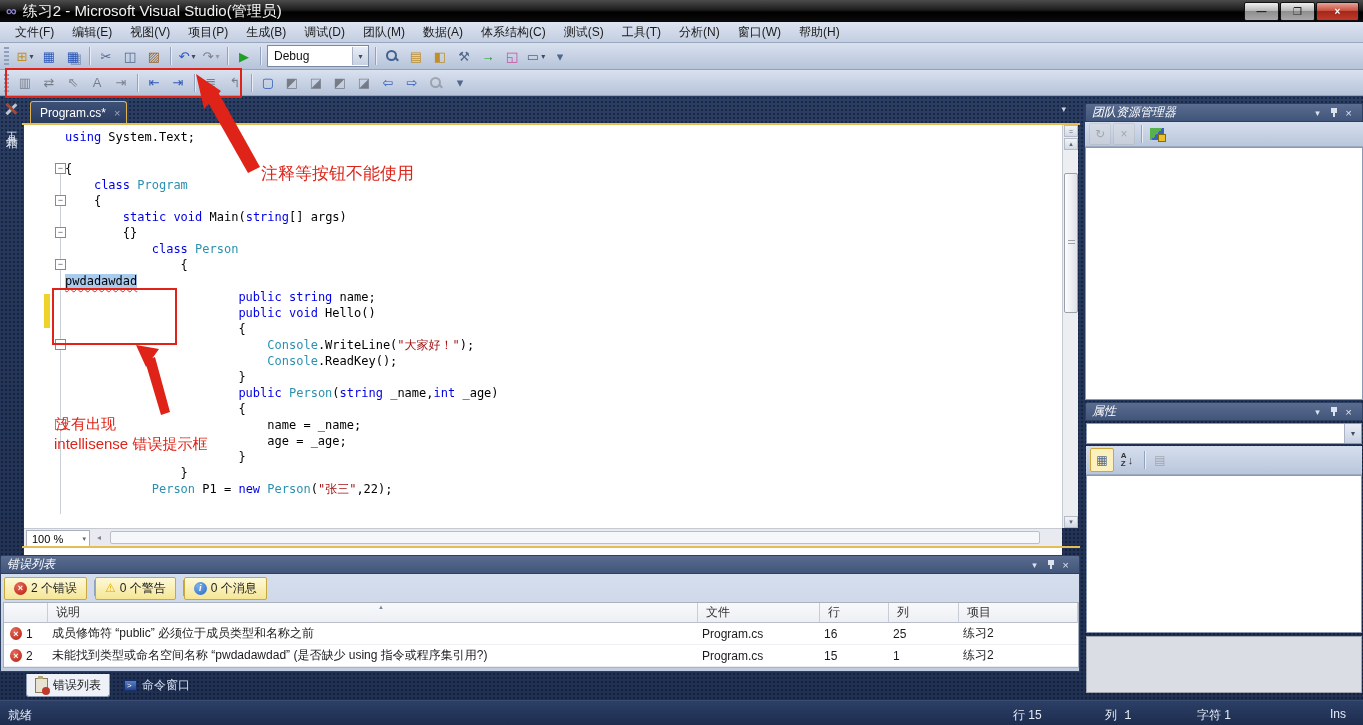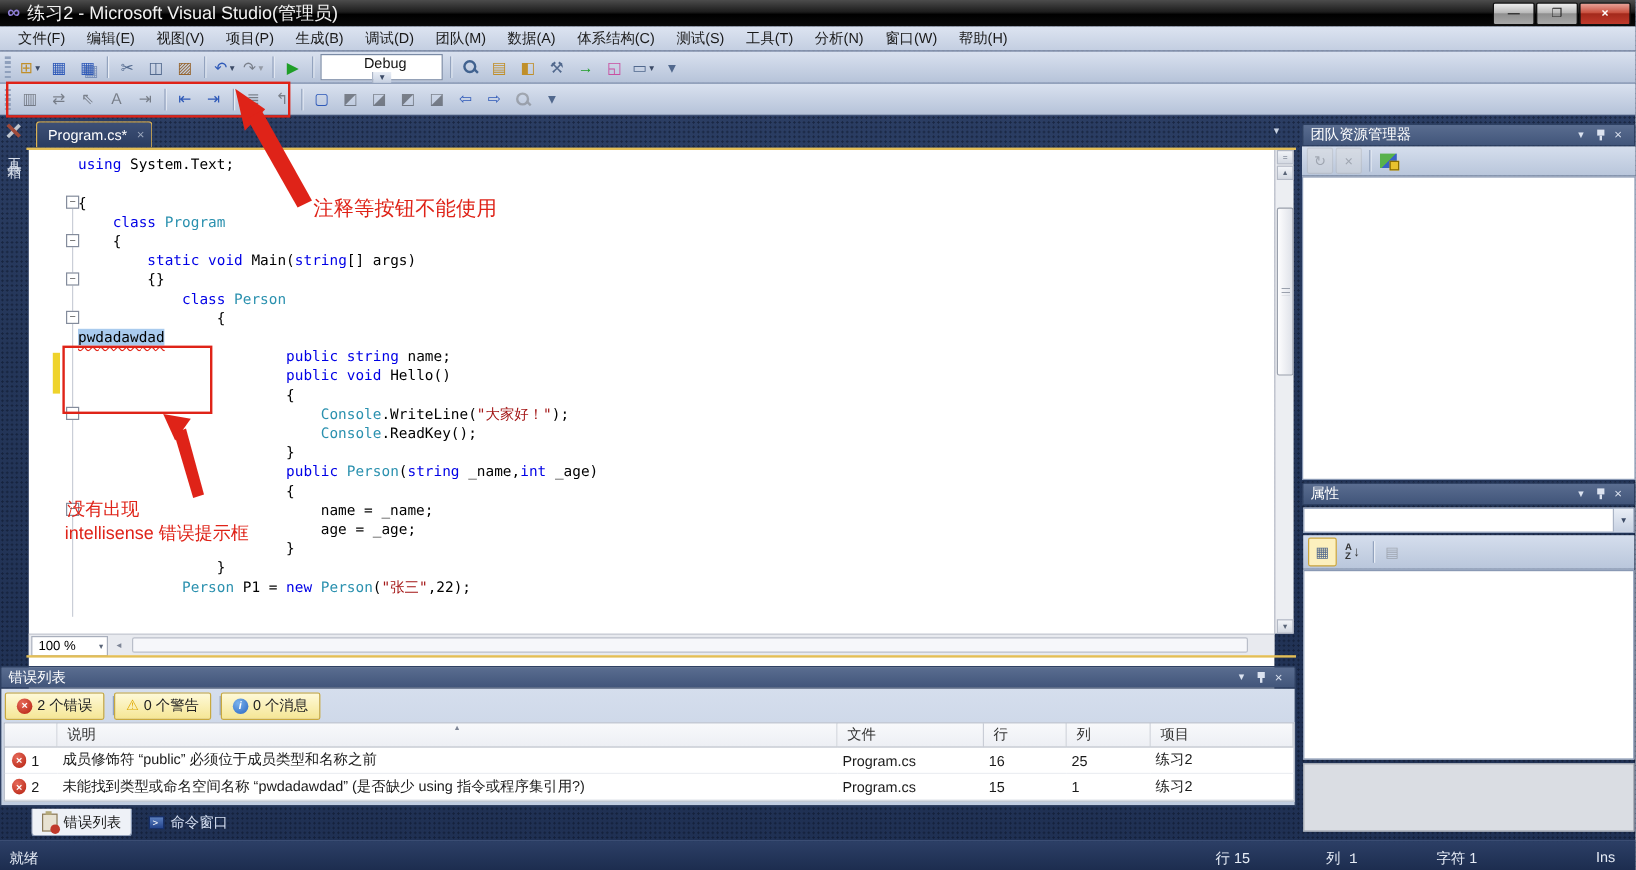--- a/index.html
+++ b/index.html
@@ -36,21 +36,21 @@
   .grip{width:5px;height:18px;margin-right:4px;
     background:repeating-linear-gradient(180deg,#8fa0bc 0 2px,rgba(0,0,0,0) 2px 4px);}
   .tb-btn{height:22px;min-width:22px;display:flex;align-items:center;justify-content:center;border-radius:3px;margin:0 1px;}
   .tb-btn .g{font-size:13px;line-height:13px;}
   .dis{opacity:.4;filter:grayscale(1);}
   .blueI{color:#2e59b8}.greenI{color:#1f9e28}.amberI{color:#c08f2a}
   .steelI{color:#51688d}.pinkI{color:#c94fa0}.brownI{color:#96652f}
   .sh{text-shadow:3px 2px 0 #7a90ba;}
   .dd{font-size:8px;color:#3c4b66;margin-left:2px;}
   .tsep{width:1px;height:18px;background:#93a3be;margin:0 4px;box-shadow:1px 0 0 #e8edf5;}
-  .combo{width:100px;height:20px;background:#fff;border:1px solid #7a8aa5;display:flex;align-items:center;margin:0 2px;flex-direction:column;}
+  .combo{width:100px;height:20px;background:#fff;border:1px solid #7a8aa5;display:flex;align-items:center;margin:0 2px;}
   .combo-txt{flex:1;padding-left:6px;color:#111;}
   .combo-dd{width:15px;height:18px;background:linear-gradient(180deg,#e9eef6,#c7d1e2);
     display:flex;align-items:center;justify-content:center;font-size:8px;color:#3c4b66;border-left:1px solid #aab4c6;}
   .mag{position:relative;width:14px;height:14px;display:inline-block;}
   .mag::before{content:"";position:absolute;left:1px;top:1px;width:7px;height:7px;border:2px solid #41628f;border-radius:50%;}
   .mag::after{content:"";position:absolute;left:9px;top:9px;width:5px;height:2px;background:#41628f;transform:rotate(45deg);}
   
   .toolstrip{left:0;top:96px;width:22px;height:452px;color:#d7deea;}
   .toolstrip .xtools{position:absolute;left:4px;top:6px;width:14px;height:14px;}
   .xtools i{position:absolute;left:6px;top:0;width:2.5px;height:14px;background:#c0c6cf;transform:rotate(45deg);}
@@ -92,21 +92,21 @@
   .zoombox{position:absolute;left:2px;top:1px;width:62px;height:15px;background:#fff;border:1px solid #a9afbc;
     display:flex;align-items:center;font-family:"Liberation Sans",sans-serif;font-size:11px;}
   .zoombox span.v{flex:1;padding-left:5px;}
   .zoombox span.d{font-size:7px;color:#5a6578;padding-right:3px;}
   .harrow{position:absolute;left:68px;top:2px;width:14px;height:13px;display:flex;align-items:center;justify-content:center;
     font-size:8px;color:#7d8596;}
   .hthumb{position:absolute;left:86px;top:2px;width:930px;height:13px;background:#f6f7fa;border:1px solid #b9bec9;border-radius:2px;box-sizing:border-box;}
   .editorline2{left:22px;top:546px;width:1058px;height:2px;background:#e3be56;}
   
   .phead{height:19px;background:linear-gradient(180deg,#5a6d90,#41557a);border:1px solid #2e4062;border-radius:2px 2px 0 0;
-    color:#fff;display:flex;align-items:center;padding:0 6px;box-sizing:border-box;}
+    color:#fff;display:flex;align-items:center;padding:0 6px;box-sizing:border-box;font-style:italic;}
   .phead .sp{flex:1;}
   .ph-ic{width:15px;text-align:center;color:#dce3f0;font-size:9px;margin-left:2px;}
   .ph-ic.x{font-size:11px;}
   .pin-ic{position:relative;width:10px;height:12px;margin-left:4px;}
   .pin-ic::before{content:"";position:absolute;left:2px;top:1px;width:6px;height:5px;background:#dce3f0;}
   .pin-ic::after{content:"";position:absolute;left:4px;top:6px;width:2px;height:4px;background:#dce3f0;}
   .ptool{background:linear-gradient(180deg,#d5deed,#b9c6db);border-bottom:1px solid #9aa8c0;
     display:flex;align-items:center;padding-left:4px;box-sizing:border-box;}
   .pbtn{width:20px;height:20px;border:1px solid #a9b4c6;border-radius:2px;background:#d3dbe8;
     display:flex;align-items:center;justify-content:center;margin-right:2px;font-size:12px;color:#51688d;}

